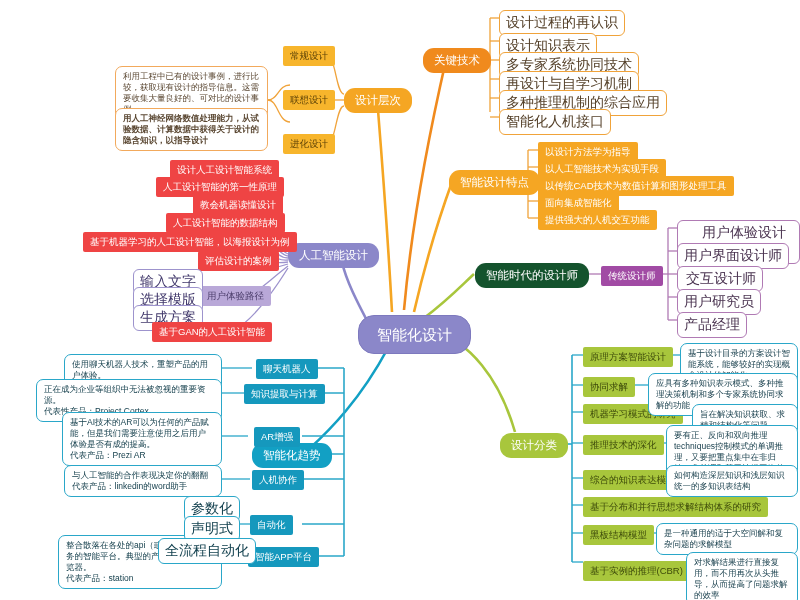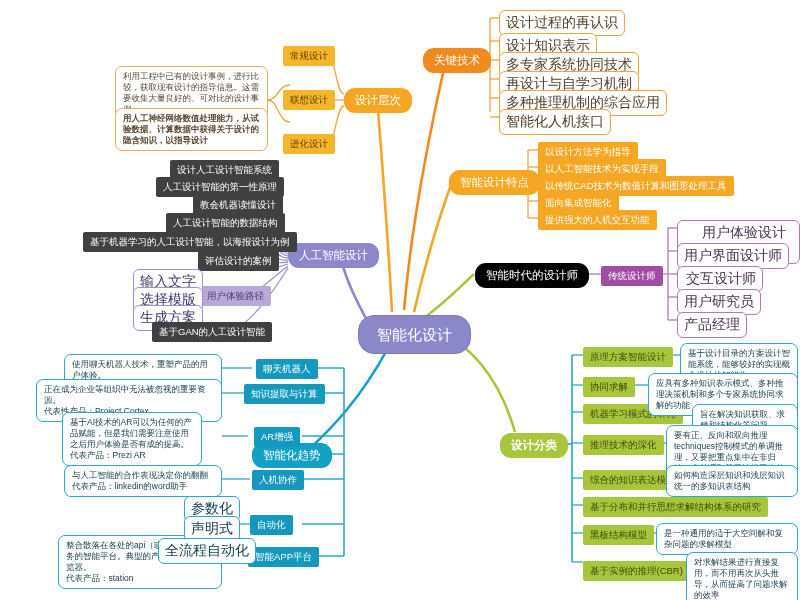--- a/index.html
+++ b/index.html
@@ -13,29 +13,29 @@
 
   
   .center{background:#8b87c9;color:#ffffff;border-radius:16px;font-size:15px;
           padding:9px 18px;border:1px solid #7d79be;}
 
   
   .l1{border-radius:11px;color:#ffffff;font-size:11.5px;padding:5px 11px;}
   .l1.orange{background:#f5a623;}
   .l1.deep-orange{background:#f08a1d;}
   .l1.purple{background:#8b87c9;}
-  .l1.magenta{background:#000000;}
-  .l1.green{background:#a8c63c;font-weight:bold;}
+  .l1.magenta{background:#14532d;}
+  .l1.green{background:#a8c63c;}
   .l1.teal{background:#12a0c4;}
 
   
   .l2{border-radius:2px;font-size:9.5px;padding:4px 7px;color:#ffffff;}
   .l2.amber{background:#f7b52c;color:#5d4206;}
   .l2.lorange{background:#f5a623;color:#ffffff;}
-  .l2.violet{background:#404040;color:#ffffff;}
+  .l2.violet{background:#ef4444;color:#ffffff;}
   .l2.lilac{background:#b9a8d8;color:#4b3d6b;}
   .l2.magenta{background:#a14ba4;color:#ffffff;}
   .l2.green{background:#a8c63c;color:#3d4a0a;}
   .l2.teal{background:#1598bd;color:#ffffff;}
 
   
   .leaf{border-radius:6px;background:#ffffff;font-size:14px;padding:3px 6px;
         text-align:left;justify-content:flex-start;}
   .leaf.o{border:1px solid #f0a33a;color:#55412a;}
   .leaf.m{border:1px solid #b07ab4;color:#4a3350;}
@@ -211,21 +211,21 @@
   <div class="node l2 teal" style="left:244px;top:384px;">知识提取与计算</div>
   <div class="node l2 teal" style="left:254px;top:427px;">AR增强</div>
   <div class="node l2 teal" style="left:252px;top:470px;">人机协作</div>
   <div class="node l2 teal" style="left:250px;top:515px;">自动化</div>
   <div class="node l2 teal" style="left:248px;top:547px;">智能APP平台</div>
 
   <div class="node desc t multi" style="left:64px;top:354px;width:158px;">使用聊天机器人技术，重塑产品的用户体验。
 代表产品：statmuse</div>
   <div class="node desc t multi" style="left:36px;top:379px;width:186px;">正在成为企业等组织中无法被忽视的重要资源。
 代表性产品：Project Cortex</div>
-  <div class="node desc t multi" style="left:62px;top:412px;width:140px;">基于AI技术的AR可以为任何的产品赋能，但是我们需要注意使用之后用户体验是否有成的提高。
+  <div class="node desc t multi" style="left:62px;top:412px;width:160px;">基于AI技术的AR可以为任何的产品赋能，但是我们需要注意使用之后用户体验是否有成的提高。
 代表产品：Prezi AR</div>
   <div class="node desc t multi" style="left:64px;top:465px;width:158px;">与人工智能的合作表现决定你的翻翻
 代表产品：linkedin的word助手</div>
   <div class="node desc t multi" style="left:58px;top:535px;width:164px;">整合散落在各处的api（或web app）服务的智能平台。典型的产品形态——浏览器。
 代表产品：station</div>
 
   <div class="node leaf t" style="left:184px;top:496px;">参数化</div>
   <div class="node leaf t" style="left:184px;top:516px;">声明式</div>
   <div class="node leaf t" style="left:158px;top:538px;">全流程自动化</div>
 

